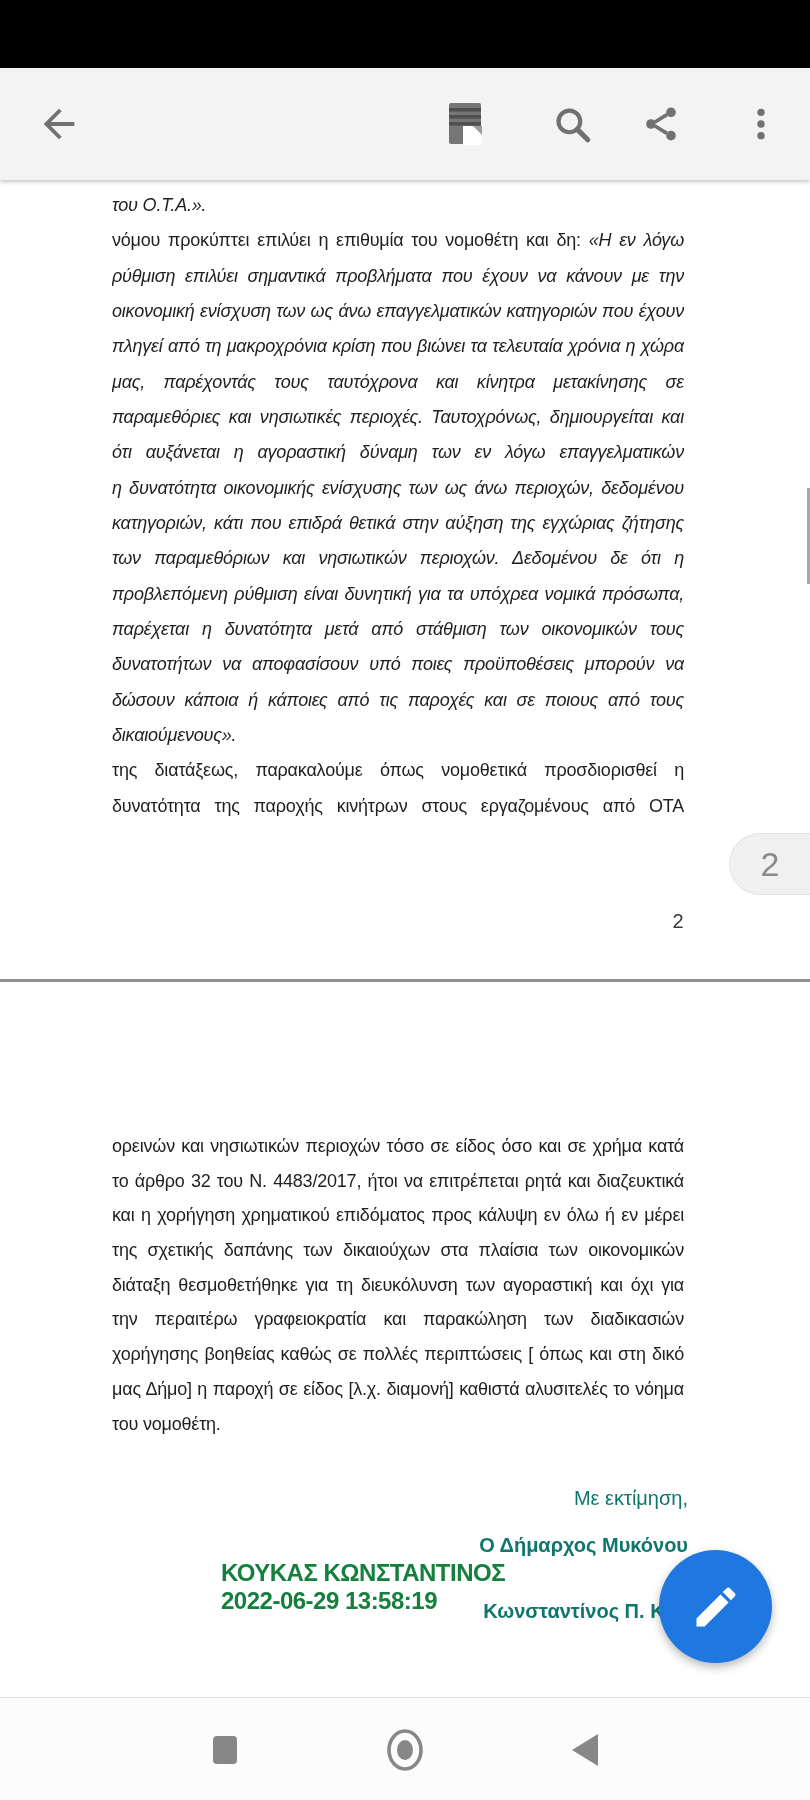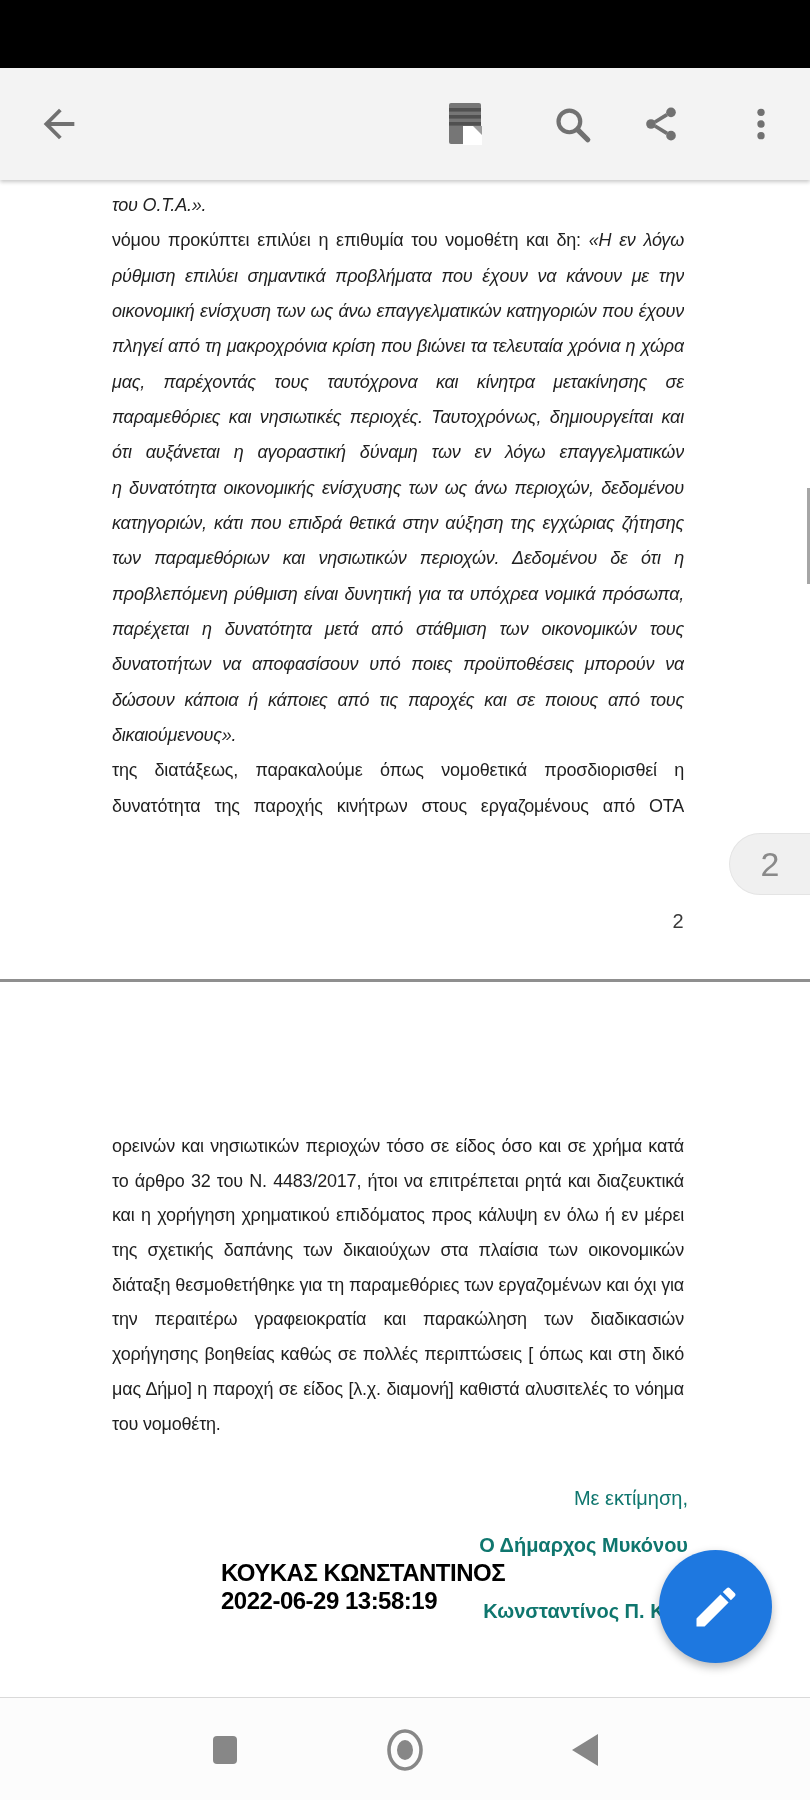--- a/index.html
+++ b/index.html
@@ -30,21 +30,21 @@
   .line.last{text-align:left;text-align-last:left;}
   .line.ind{text-indent:38px;}
   .line .it, .line.it{font-style:italic;}
   .printed-page-num{position:absolute;left:660px;top:910px;width:36px;text-align:center;
                     font-size:20px;color:#3a3a3a;}
   
   .sig{position:absolute;top:1486px;right:122px;text-align:right;color:#0f766e;z-index:1;}
   .sig-closing{font-size:20px;line-height:24px;}
   .sig-title{font-size:20px;line-height:24px;font-weight:bold;margin-top:23px;}
   .sig-name{font-size:20px;line-height:24px;font-weight:bold;margin-top:42px;white-space:nowrap;}
-  .stamp{position:absolute;left:221px;top:1559px;color:#000000;font-weight:bold;
+  .stamp{position:absolute;left:221px;top:1559px;color:#15803d;font-weight:bold;
          font-size:24px;line-height:28px;letter-spacing:-0.5px;white-space:nowrap;z-index:2;}
   
   .page-badge{position:absolute;right:0;top:833px;width:80px;height:60px;background:#f0f0f0;
               border:1px solid #e4e4e4;border-right:none;border-radius:32px 0 0 32px;
               display:flex;align-items:center;justify-content:center;
               font-size:34px;color:#8a8a8a;z-index:4;cursor:pointer;}
   .scroll-thumb{position:absolute;right:0;top:488px;width:3px;height:96px;background:#6b6b6b;opacity:.6;z-index:4;}
   
   .fab{position:absolute;left:659px;top:1550px;width:113px;height:113px;border-radius:50%;
        background:#1e78e0;box-shadow:0 4px 10px rgba(0,0,0,.28);border:none;
@@ -130,21 +130,21 @@
   <div class="printed-page-num">2</div>
 
   <div class="page-divider"></div>
 
   <div class="page page2">
     <div class="text-col">
         <div class="line ">ορεινών και νησιωτικών περιοχών τόσο σε είδος όσο και σε χρήμα κατά</div>
         <div class="line ">το άρθρο 32 του Ν. 4483/2017, ήτοι να επιτρέπεται ρητά και διαζευκτικά</div>
         <div class="line ">και η χορήγηση χρηματικού επιδόματος προς κάλυψη εν όλω ή εν μέρει</div>
         <div class="line ">της σχετικής δαπάνης των δικαιούχων στα πλαίσια των οικονομικών</div>
-        <div class="line ">διάταξη θεσμοθετήθηκε για τη παραμεθόριες των εργαζομένων και όχι για</div>
+        <div class="line ">διάταξη θεσμοθετήθηκε για τη διευκόλυνση των αγοραστική και όχι για</div>
         <div class="line ">την περαιτέρω γραφειοκρατία και παρακώληση των διαδικασιών</div>
         <div class="line ">χορήγησης βοηθείας καθώς σε πολλές περιπτώσεις [ όπως και στη δικό</div>
         <div class="line ">μας Δήμο] η παροχή σε είδος [λ.χ. διαμονή] καθιστά αλυσιτελές το νόημα</div>
         <div class="line last">του νομοθέτη.</div>
       </div>
   </div>
 
   <div class="sig">
     <div class="sig-closing">Με εκτίμηση,</div>
     <div class="sig-title">Ο Δήμαρχος Μυκόνου</div>

